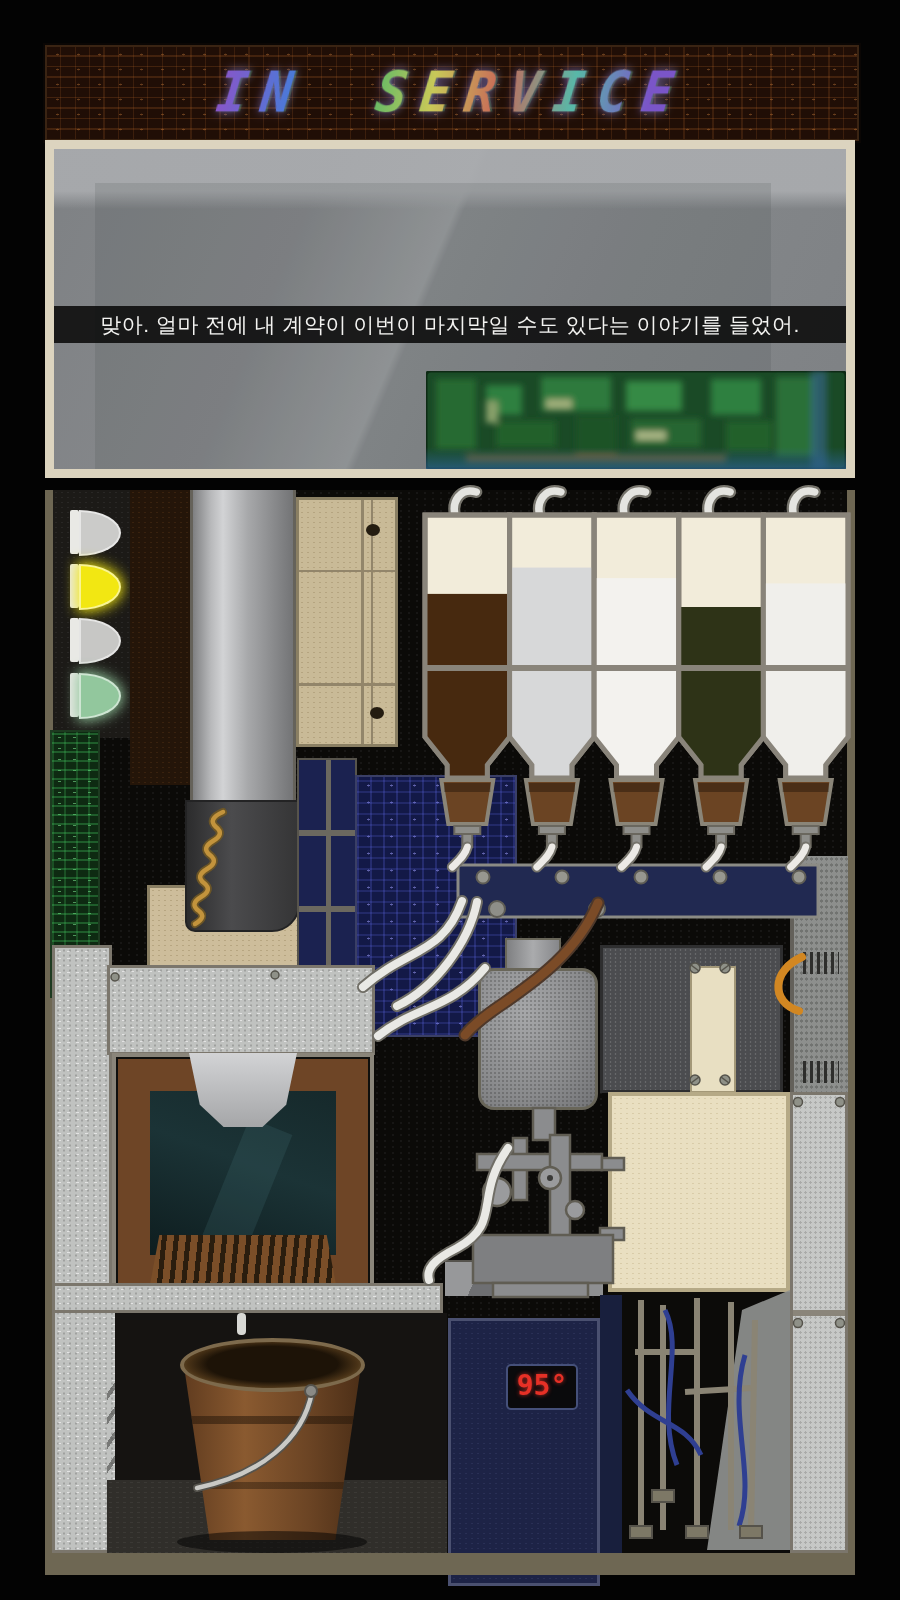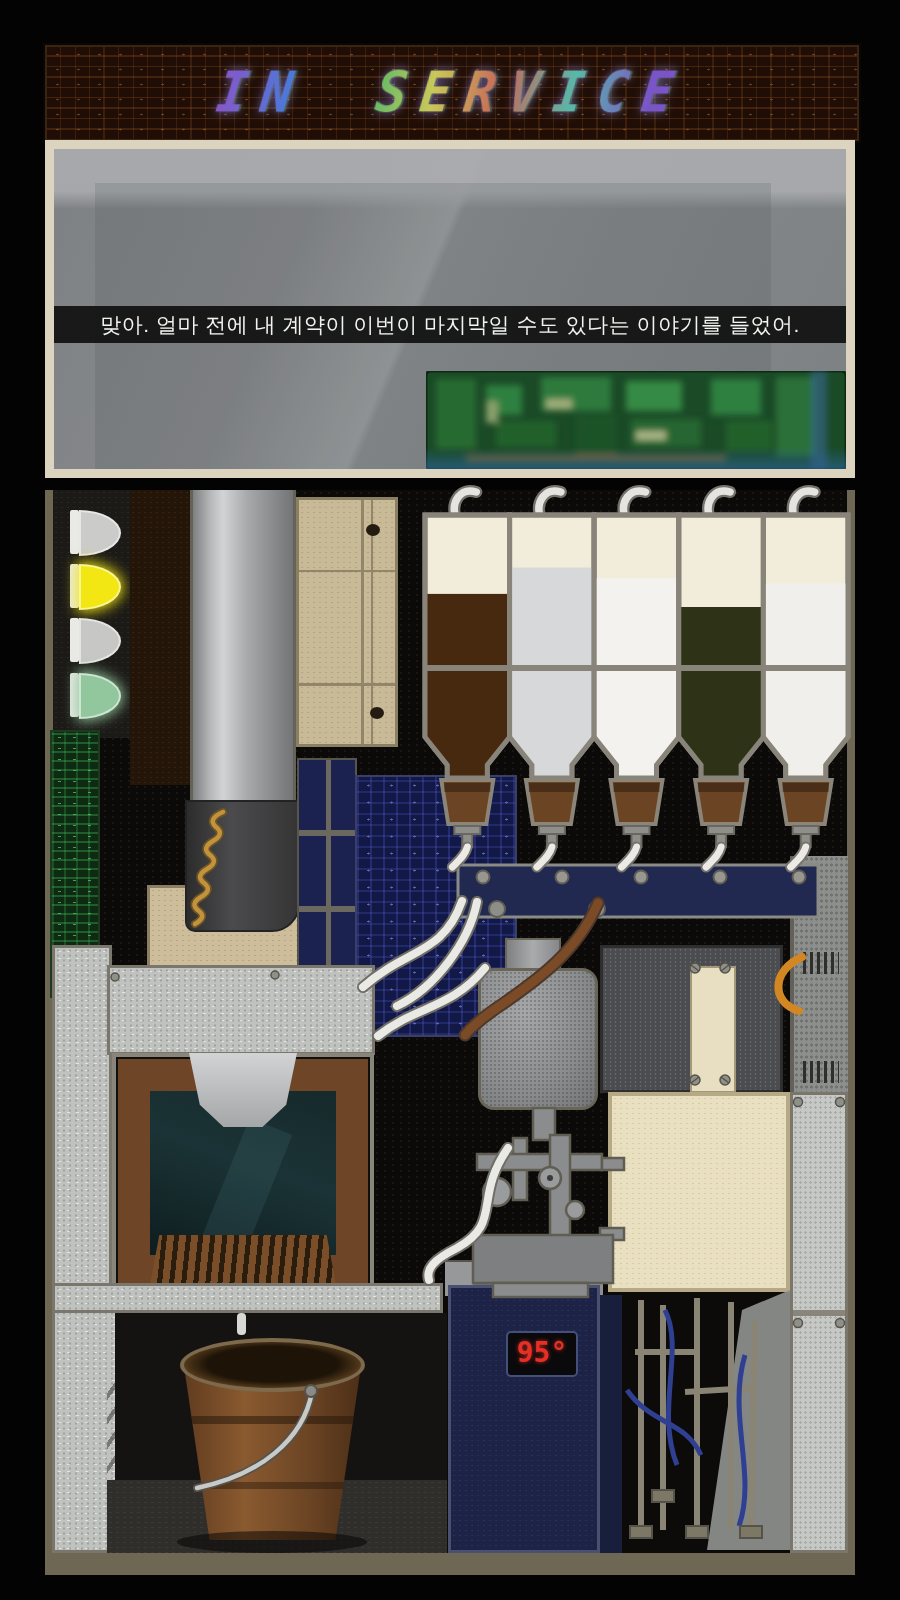--- a/index.html
+++ b/index.html
@@ -124,21 +124,21 @@
     background-image:
       linear-gradient(180deg,transparent 0 52px,rgba(40,24,10,.55) 52px 60px,transparent 60px 118px,rgba(40,24,10,.45) 118px 125px,transparent 125px),
       linear-gradient(90deg,#5e3a1e,#8a5a30 35%,#6b4424 70%,#4a2d16);}
   #bucket-rim{position:absolute;left:0;top:0;width:100%;height:54px;border-radius:50%;
     background:radial-gradient(ellipse at 50% 48%,#1d1307 52%,#4a3317 68%,#7a653f 82%,#8a7352 100%);
     border:4px solid #7d6a4c;box-sizing:border-box;}
   
   #boiler-top{left:400px;top:770px;width:158px;height:34px;
     background:linear-gradient(115deg,#97989a 0 22%,#6e6f72 22% 40%,#a3a4a6 40% 62%,
       #77787b 62% 82%,#8e8f91 82%);border-top:2px solid #55534d;}
-  #boiler{left:403px;top:795px;width:152px;height:268px;background:#1d2346;
+  #boiler{left:403px;top:828px;width:152px;height:268px;background:#1d2346;
     background-image:radial-gradient(rgba(150,160,220,.10) 1px,transparent 1.2px);
     background-size:6px 5px;border:3px solid #4a5070;box-sizing:border-box;}
   #temp-display{position:absolute;left:55px;top:43px;width:68px;height:42px;background:#0a0a0c;
     border:2px solid #45507a;border-radius:5px;color:#e63026;
     font-family:"DejaVu Sans Mono",monospace;font-weight:bold;font-size:28px;line-height:40px;
     text-align:center;text-shadow:0 0 4px rgba(230,50,40,.8);}
   #navy-strip{left:555px;top:805px;width:22px;height:258px;background:#181f3d;}
   #plumbing{left:577px;top:800px;width:168px;height:263px;background:#0c0b09;}
   #dark-blocks{left:555px;top:455px;width:183px;height:148px;}
   #cream-strip{position:absolute;left:87px;top:18px;width:46px;height:127px;background:#e8dfc2;

